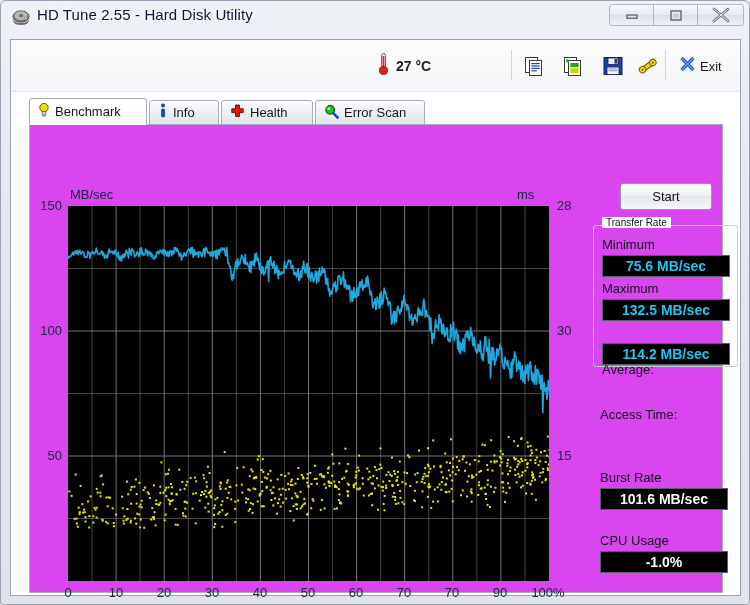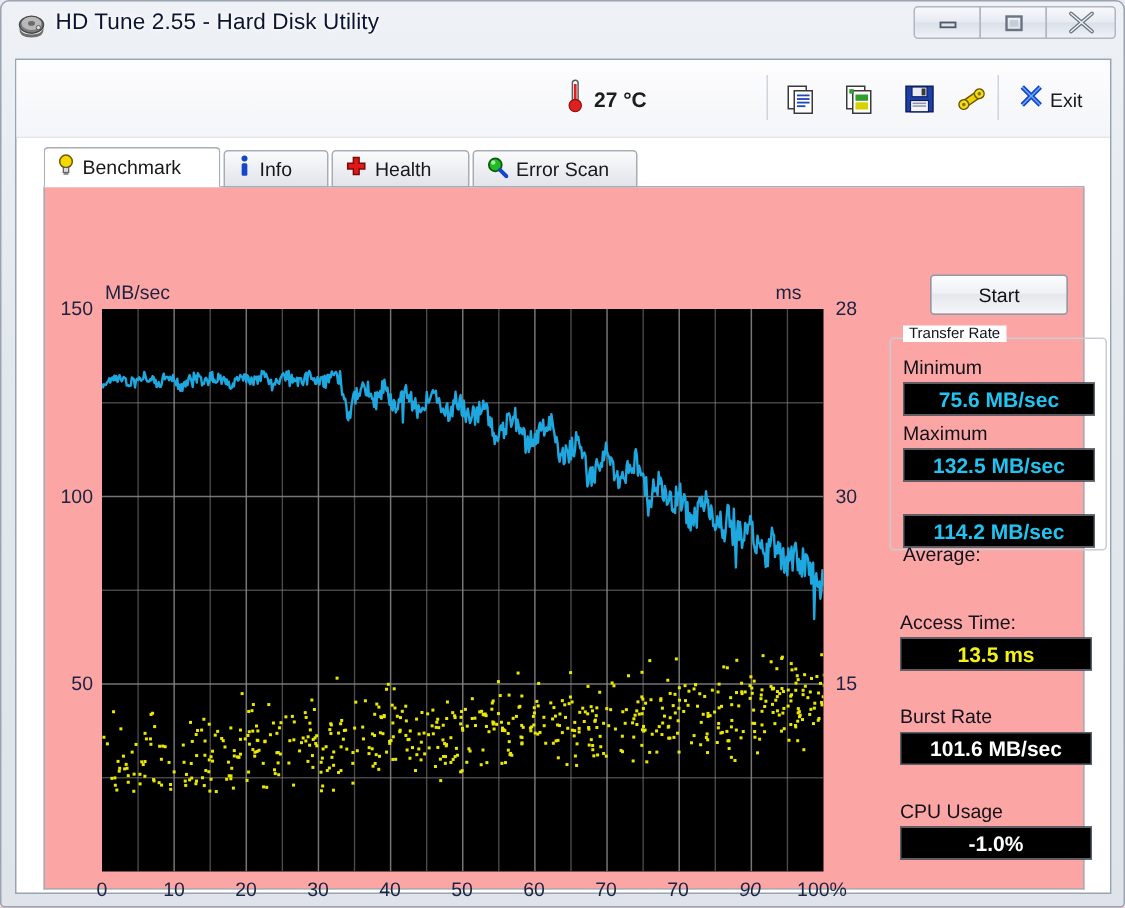--- a/index.html
+++ b/index.html
@@ -116,21 +116,21 @@
   #tab-benchmark{left:0;width:118px;}
   #tab-info{left:120px;width:70px;}
   #tab-health{left:192px;width:92px;}
   #tab-errorscan{left:286px;width:110px;}
   #tabline{
     position:absolute;left:18px;top:84px;width:694px;height:1px;background:#a7adb8;
   }
   
   #bench{
     position:absolute;left:18px;top:85px;width:694px;height:468px;
-    background:#fca5a5;
+    background:#d946ef;
     border:1px solid #a7adb8;border-top:none;
     box-sizing:border-box;
   }
   
   #chart-area{
     position:absolute;left:38px;top:81px;width:481px;height:375px;
     background:#000000;
   }
   #chart-svg{position:absolute;left:0;top:0;}
   .ylabel-left{
@@ -360,21 +360,21 @@
 
       <div class="xlabel" style="left:22px;top:460px;width:32px;">0</div>
       <div class="xlabel" style="left:70px;top:460px;width:32px;">10</div>
       <div class="xlabel" style="left:118px;top:460px;width:32px;">20</div>
       <div class="xlabel" style="left:166px;top:460px;width:32px;">30</div>
       <div class="xlabel" style="left:214px;top:460px;width:32px;">40</div>
       <div class="xlabel" style="left:262px;top:460px;width:32px;">50</div>
       <div class="xlabel" style="left:310px;top:460px;width:32px;">60</div>
       <div class="xlabel" style="left:358px;top:460px;width:32px;">70</div>
       <div class="xlabel" style="left:406px;top:460px;width:32px;">70</div>
-      <div class="xlabel" style="left:454px;top:460px;width:32px;font-style:italic;">90</div>
+      <div class="xlabel" style="left:454px;top:460px;width:32px;">90</div>
       <div class="xlabel" style="left:496px;top:460px;width:44px;">100%</div>
 
       <div id="chart-area">
         <svg id="chart-svg" width="481" height="375" viewBox="0 0 481 375">
             <line x1="24.05" y1="0" x2="24.05" y2="375" stroke="#8a8a8a" stroke-width="0.9" opacity="0.55"></line>
             <line x1="48.1" y1="0" x2="48.1" y2="375" stroke="#8a8a8a" stroke-width="1" opacity="0.85"></line>
             <line x1="72.14999999999999" y1="0" x2="72.14999999999999" y2="375" stroke="#8a8a8a" stroke-width="0.9" opacity="0.55"></line>
             <line x1="96.2" y1="0" x2="96.2" y2="375" stroke="#8a8a8a" stroke-width="1" opacity="0.85"></line>
             <line x1="120.25" y1="0" x2="120.25" y2="375" stroke="#8a8a8a" stroke-width="0.9" opacity="0.55"></line>
             <line x1="144.29999999999998" y1="0" x2="144.29999999999998" y2="375" stroke="#8a8a8a" stroke-width="1" opacity="0.85"></line>
@@ -1058,23 +1058,20 @@
       <div class="stat-box" style="left:572px;top:174px;width:128px;">
         <span class="v-cyan">132.5 MB/sec</span>
       </div>
 
       <div class="stat-label" style="left:572px;top:200px;margin-top:37px;">Average:</div>
       <div class="stat-box" style="left:572px;top:218px;width:128px;">
         <span class="v-cyan">114.2 MB/sec</span>
       </div>
 
       <div class="stat-label" style="left:570px;top:282px;">Access Time:</div>
-      <div class="stat-box" style="left:570px;top:300px;width:128px;">
-        <span class="v-yellow">13.5 ms</span>
-      </div>
 
       <div class="stat-label" style="left:570px;top:345px;">Burst Rate</div>
       <div class="stat-box" style="left:570px;top:363px;width:128px;">
         <span class="v-white">101.6 MB/sec</span>
       </div>
 
       <div class="stat-label" style="left:570px;top:408px;">CPU Usage</div>
       <div class="stat-box" style="left:570px;top:426px;width:128px;">
         <span class="v-white">-1.0%</span>
       </div>

